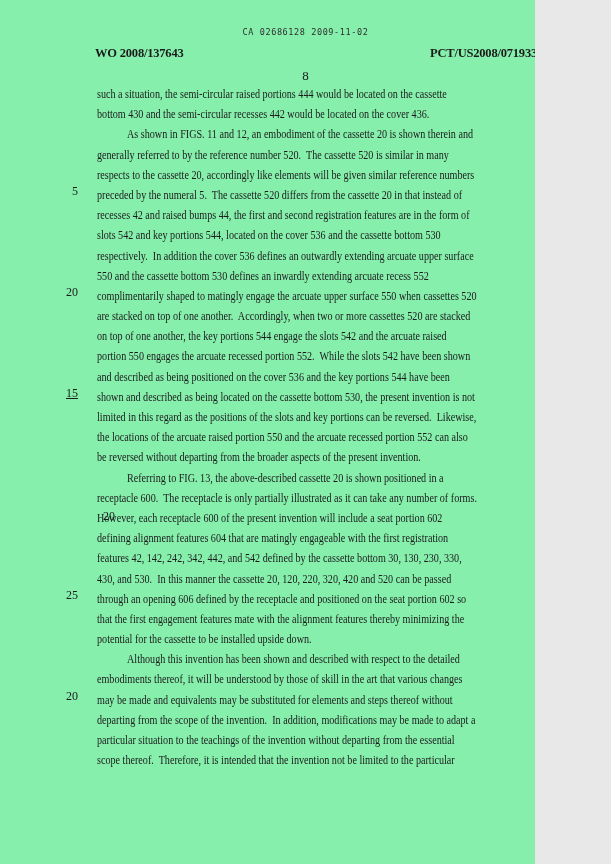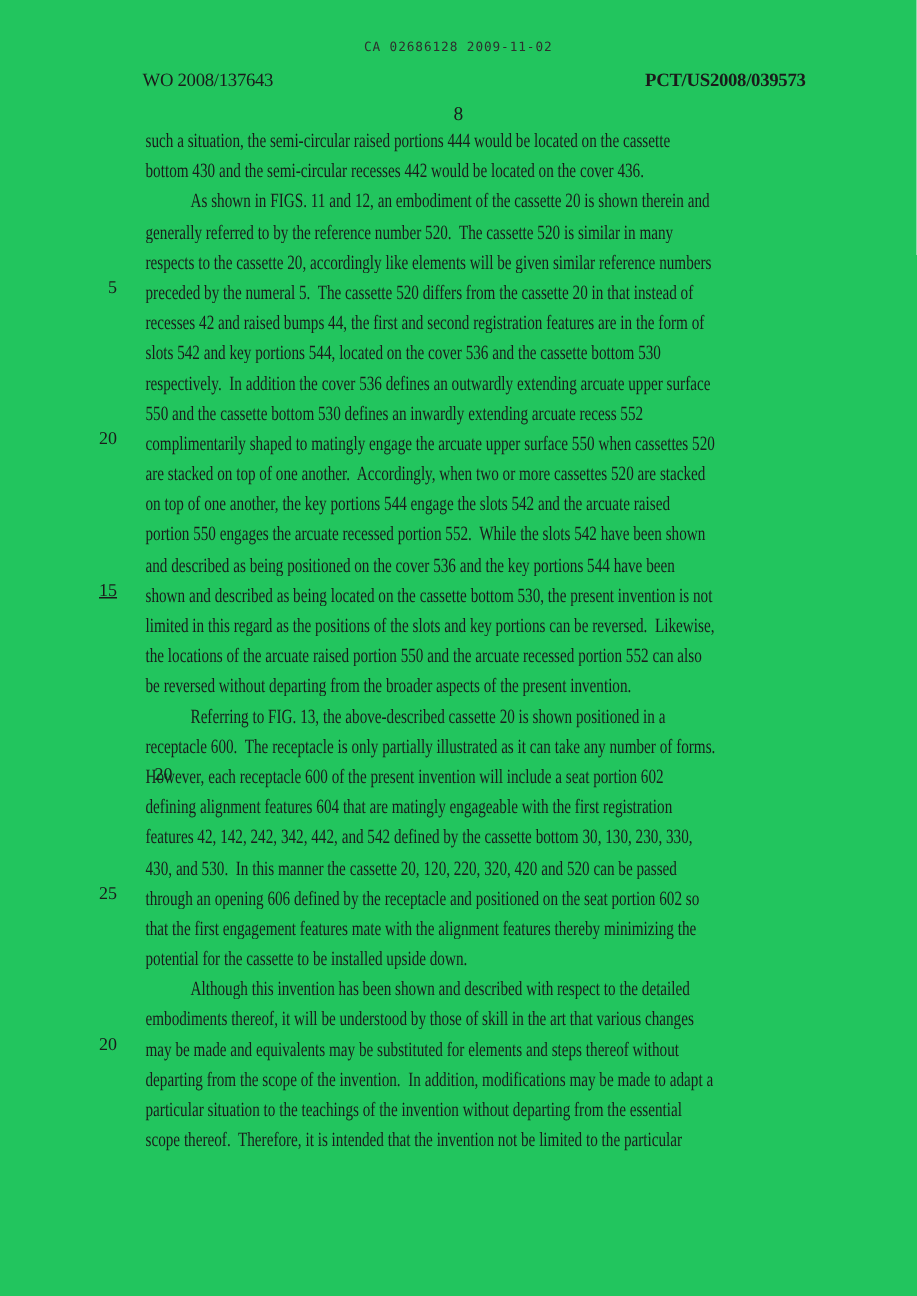--- a/index.html
+++ b/index.html
@@ -1,40 +1,40 @@
 <!DOCTYPE html>
 <html><head>
 <meta charset="utf-8">
 <style>
   html, body { margin: 0; padding: 0; background: #e8e8e8; }
   .page {
     position: relative;
-    width: 611px;
+    width: 535px;
     height: 864px;
-    background: #22c55e;
+    background: #86efac;
     overflow: hidden;
     font-family: "Liberation Serif", serif;
     color: #1b1b1b;
   }
   .stamp {
     position: absolute;
     top: 27px;
     left: 0;
     width: 611px;
     text-align: center;
     font-family: "DejaVu Sans Mono", monospace;
     font-size: 8.5px;
     letter-spacing: 0.6px;
     color: #2e2e2e;
   }
   .pub-no {
     position: absolute;
     top: 46px;
     left: 95px;
-    font-weight: normal;
+    font-weight: bold;
     font-size: 12.5px;
     letter-spacing: -0.2px;
   }
   .app-no {
     position: absolute;
     top: 46px;
     left: 430px;
     font-weight: bold;
     font-size: 12.5px;
     letter-spacing: -0.2px;
@@ -78,21 +78,21 @@
     transform-origin: 0 0;
   }
   .line.indent { padding-left: 40px; }
 </style>
 </head>
 <body>
 
 <div class="page">
   <div class="stamp">CA 02686128 2009-11-02</div>
   <div class="pub-no">WO 2008/137643</div>
-  <div class="app-no">PCT/US2008/039573</div>
+  <div class="app-no">PCT/US2008/071933</div>
   <div class="page-no">8</div>
   <div class="gutter">
       <div class="line-no" style="top: 80.8px;">5</div>
       <div class="line-no" style="top: 181.8px;">20</div>
       <div class="line-no" style="top: 282.8px; text-decoration: underline;">15</div>
       <div class="line-no" style="top: 406px; padding-left: 37px;">20</div>
       <div class="line-no" style="top: 484.8px;">25</div>
       <div class="line-no" style="top: 585.8px;">20</div>
     </div>
   <div class="body-text">

